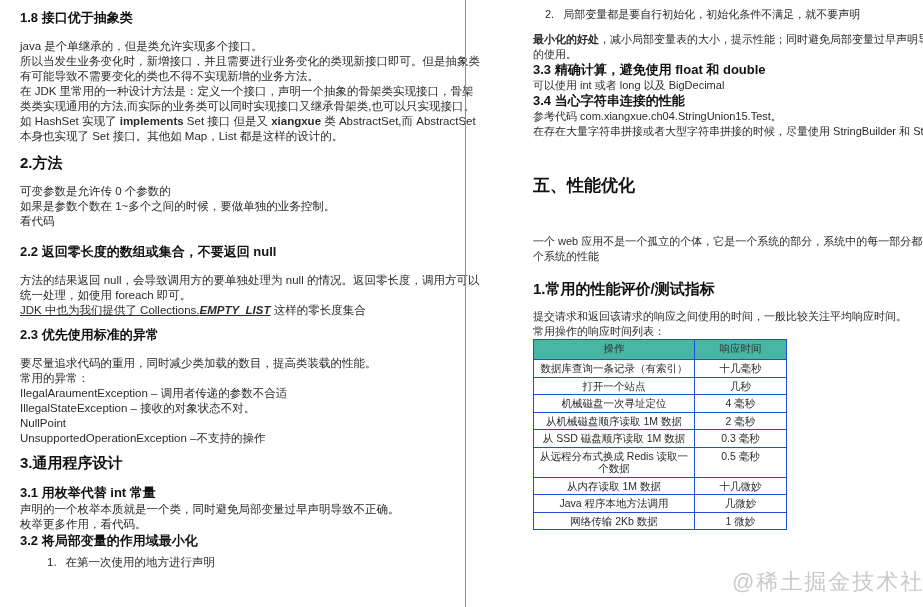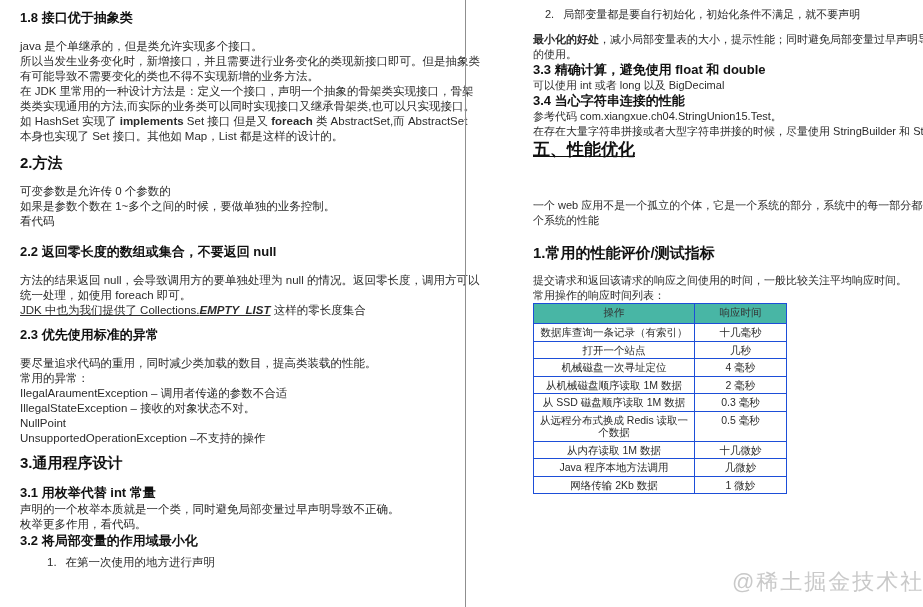--- a/index.html
+++ b/index.html
@@ -36,21 +36,21 @@
   .p23{margin-top:13px;}
   .h3x{margin-top:7px;}
   .h31{margin-top:13px;}
   .p31{margin-top:1px;}
   .h32{margin-top:1px;}
   .li1{margin-top:6px;}
 
   
   .li2{margin-top:7px;}
   .pmin{margin-top:10px;}
-  .h5x{text-decoration:underline;}
+  .h5x{margin-top:36px;}
   .p5{margin-top:37px;}
   .h1m{margin-top:15px;}
   .h11{margin-top:18px;}
   .p11{margin-top:11px;}
 
   .list-item{display:flex;font-size:11.5px;line-height:15px;}
   .page-right .list-item{font-size:11px;}
   .page-left .list-item{padding-left:27px;}
   .page-right .list-item{padding-left:12px;}
   .list-item .num{margin-right:9px;}
@@ -76,21 +76,21 @@
 
 <div class="canvas">
 
   <div class="page page-left">
     <div class="h-sub h18">1.8 接口优于抽象类</div>
     <div class="para p18"><span>java 是个单继承的，但是类允许实现多个接口。
 所以当发生业务变化时，新增接口，并且需要进行业务变化的类现新接口即可。但是抽象类
 有可能导致不需要变化的类也不得不实现新增的业务方法。
 在 JDK 里常用的一种设计方法是：定义一个接口，声明一个抽象的骨架类实现接口，骨架
 类类实现通用的方法,而实际的业务类可以同时实现接口又继承骨架类,也可以只实现接口。
-如 HashSet 实现了 </span><span class="b">implements</span><span> Set 接口 但是又 </span><span class="b">foreach</span><span> 类 AbstractSet,而 AbstractSet
+如 HashSet 实现了 </span><span class="b">implements</span><span> Set 接口 但是又 </span><span class="b">xiangxue</span><span> 类 AbstractSet,而 AbstractSet
 本身也实现了 Set 接口。其他如 Map，List 都是这样的设计的。</span></div>
 
     <div class="h-sec h2x">2.方法</div>
 
     <div class="para p21">可变参数是允许传 0 个参数的
 如果是参数个数在 1~多个之间的时候，要做单独的业务控制。
 看代码</div>
 
     <div class="h-sub h22">2.2 返回零长度的数组或集合，不要返回 null</div>
     <div class="para p22"><span>方法的结果返回 null，会导致调用方的要单独处理为 null 的情况。返回零长度，调用方可以

